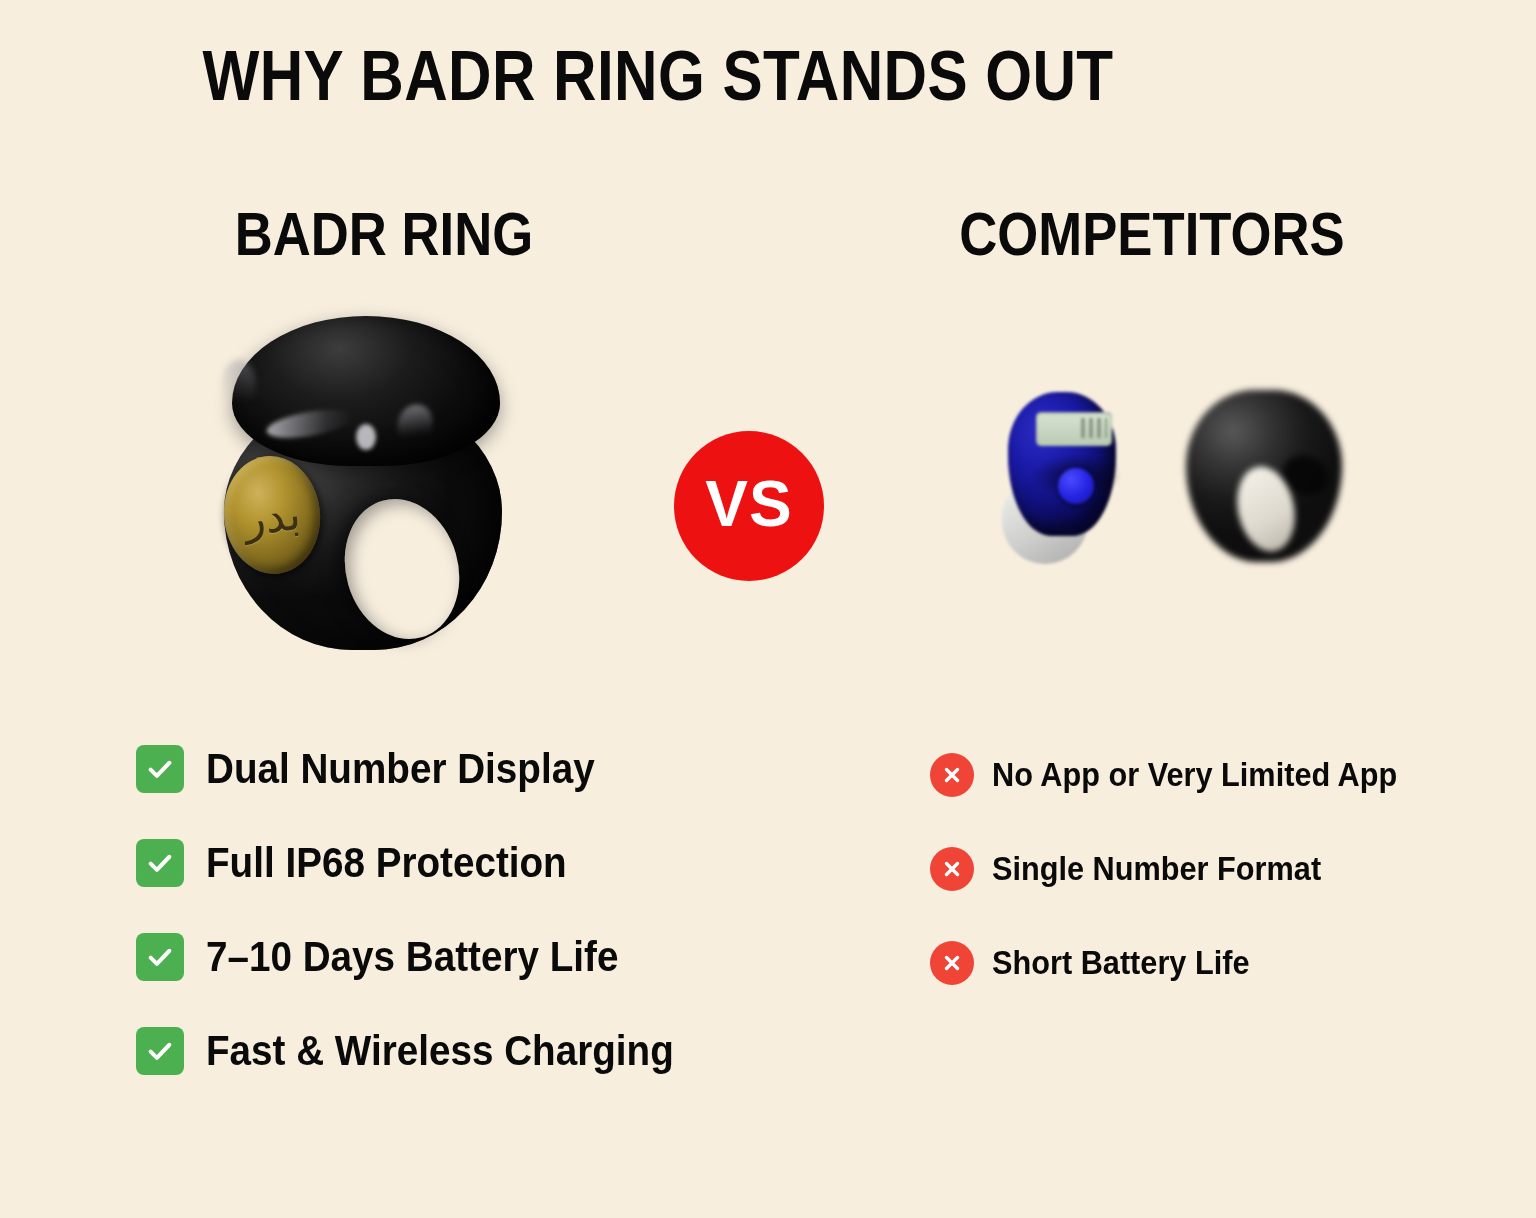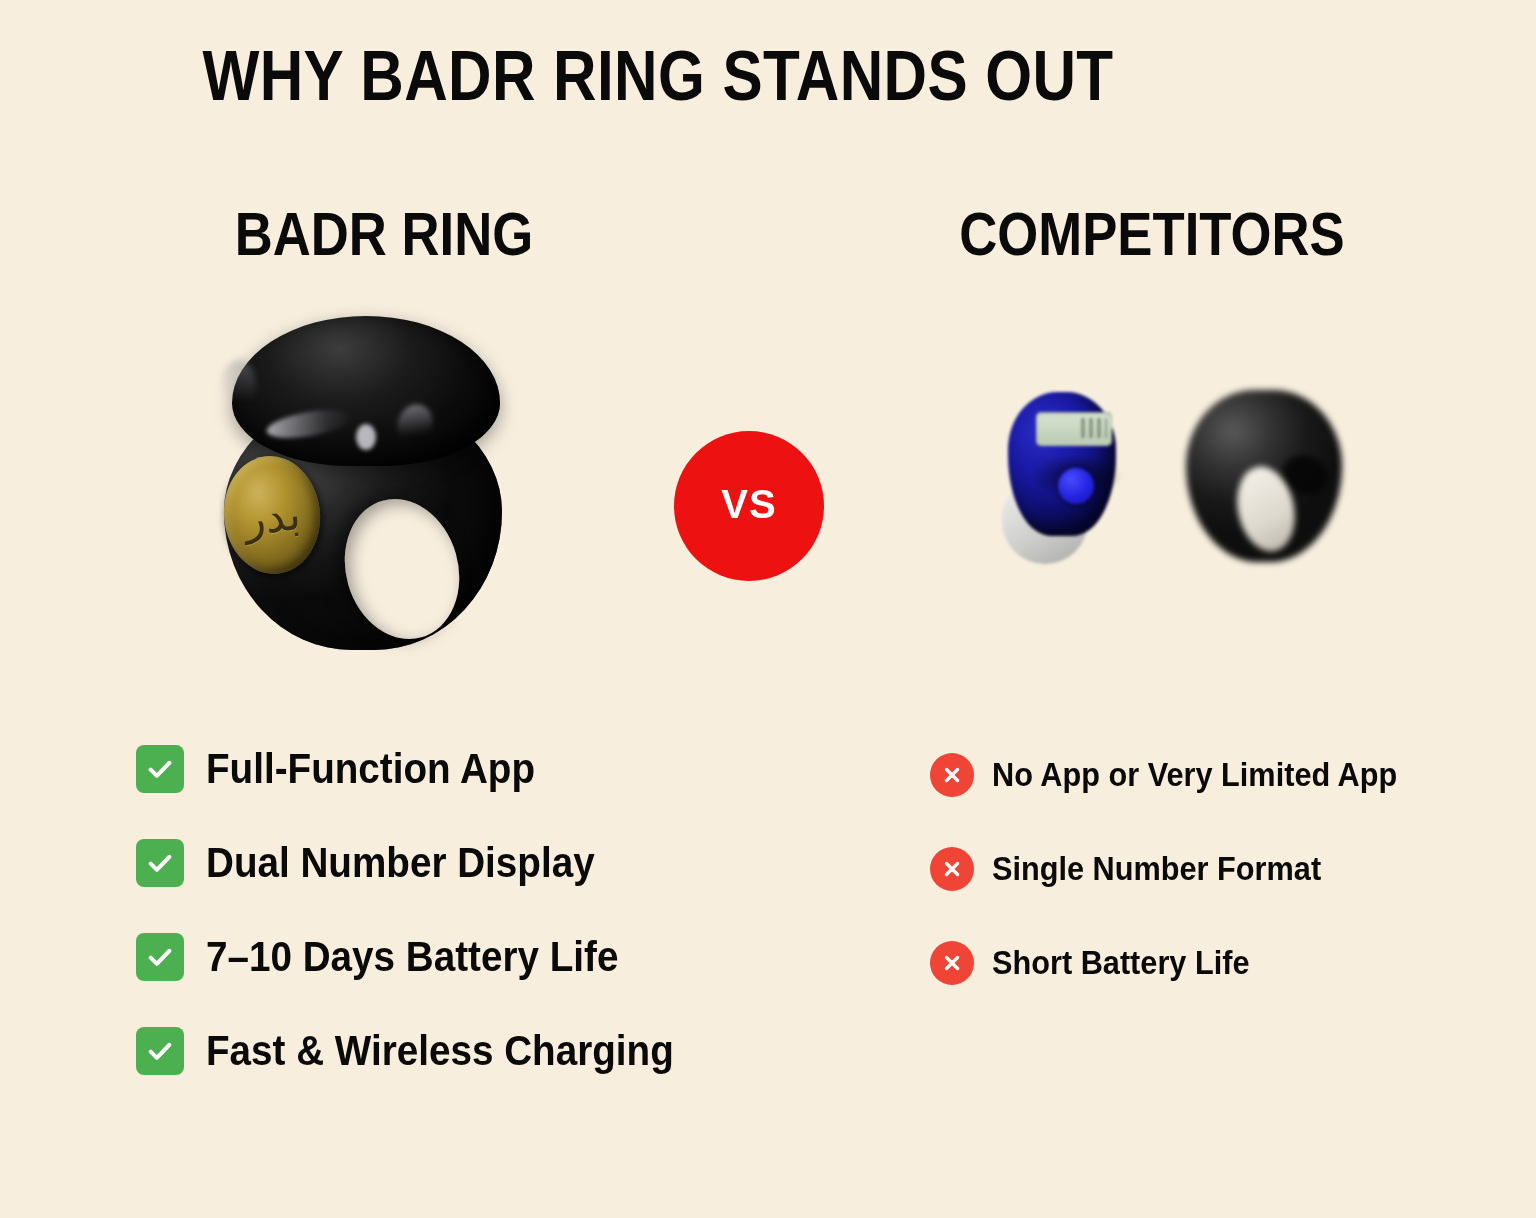--- a/index.html
+++ b/index.html
@@ -142,21 +142,21 @@
   .vs-badge {
     position:absolute;
     left:674px; top:431px;
     width:150px; height:150px;
     border-radius:50%;
     background:#ee1111;
     display:flex; align-items:center; justify-content:center;
   }
   .vs-badge span {
     color:#ffffff;
-    font-size:40px;
+    font-size:64px;
     font-weight:bold;
     letter-spacing:1px;
     transform:translateY(-2px);
   }
 
   
   .comp-ring-blue {
     position:absolute;
     left:996px; top:386px;
     width:128px; height:178px;
@@ -325,38 +325,38 @@
   </div>
 
   <div class="comp-ring-gray">
     <div class="cg-body"></div>
     <div class="cg-notch"></div>
     <div class="cg-hole"></div>
   </div>
 
   <div class="list left">
 
+
     <div class="row">
       <span class="check-box">
         <svg viewBox="0 0 24 24" fill="none" stroke="#ffffff" stroke-width="3.2" stroke-linecap="round" stroke-linejoin="round">
             <polyline points="4.5,12.5 9.5,17.5 19.5,7"></polyline>
           </svg>
       </span>
-      <span class="row-label">Full-Function App</span>
+      <span class="row-label">Dual Number Display</span>
     </div>
 
     <div class="row">
       <span class="check-box">
         <svg viewBox="0 0 24 24" fill="none" stroke="#ffffff" stroke-width="3.2" stroke-linecap="round" stroke-linejoin="round">
             <polyline points="4.5,12.5 9.5,17.5 19.5,7"></polyline>
           </svg>
       </span>
-      <span class="row-label">Dual Number Display</span>
-    </div>
-
+      <span class="row-label">Full IP68 Protection</span>
+    </div>
 
     <div class="row">
       <span class="check-box">
         <svg viewBox="0 0 24 24" fill="none" stroke="#ffffff" stroke-width="3.2" stroke-linecap="round" stroke-linejoin="round">
             <polyline points="4.5,12.5 9.5,17.5 19.5,7"></polyline>
           </svg>
       </span>
       <span class="row-label">7–10 Days Battery Life</span>
     </div>
 

